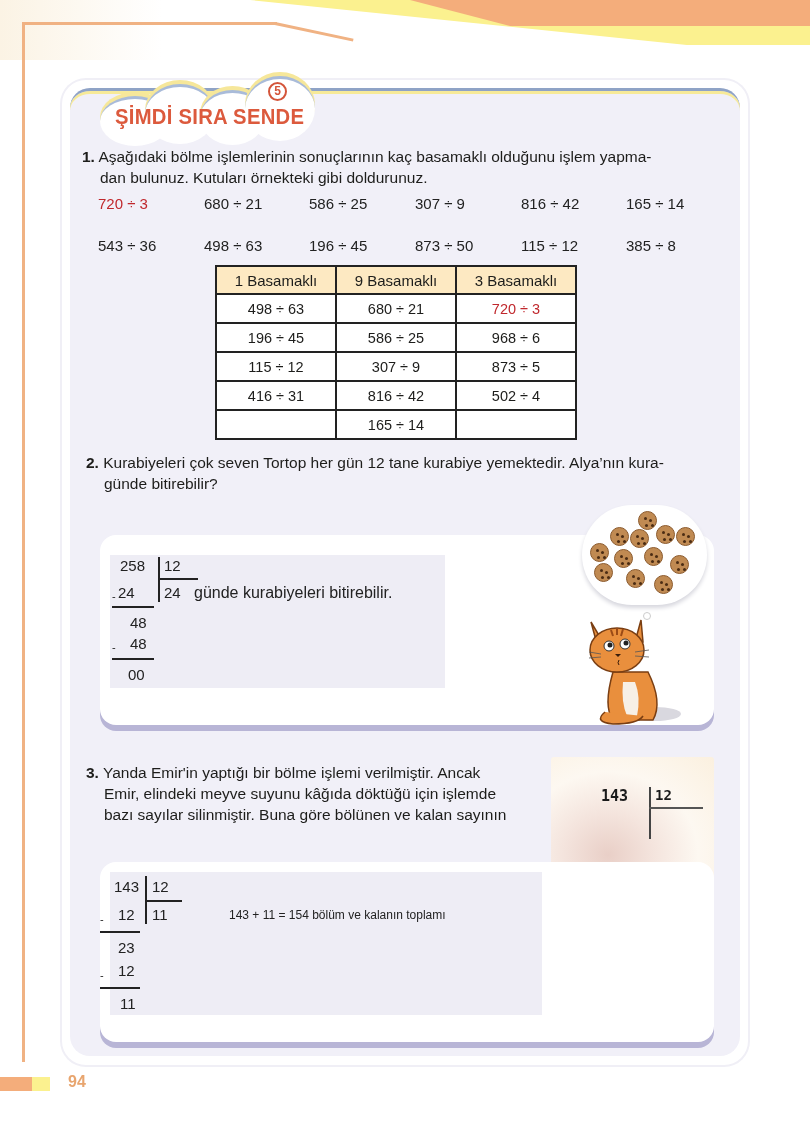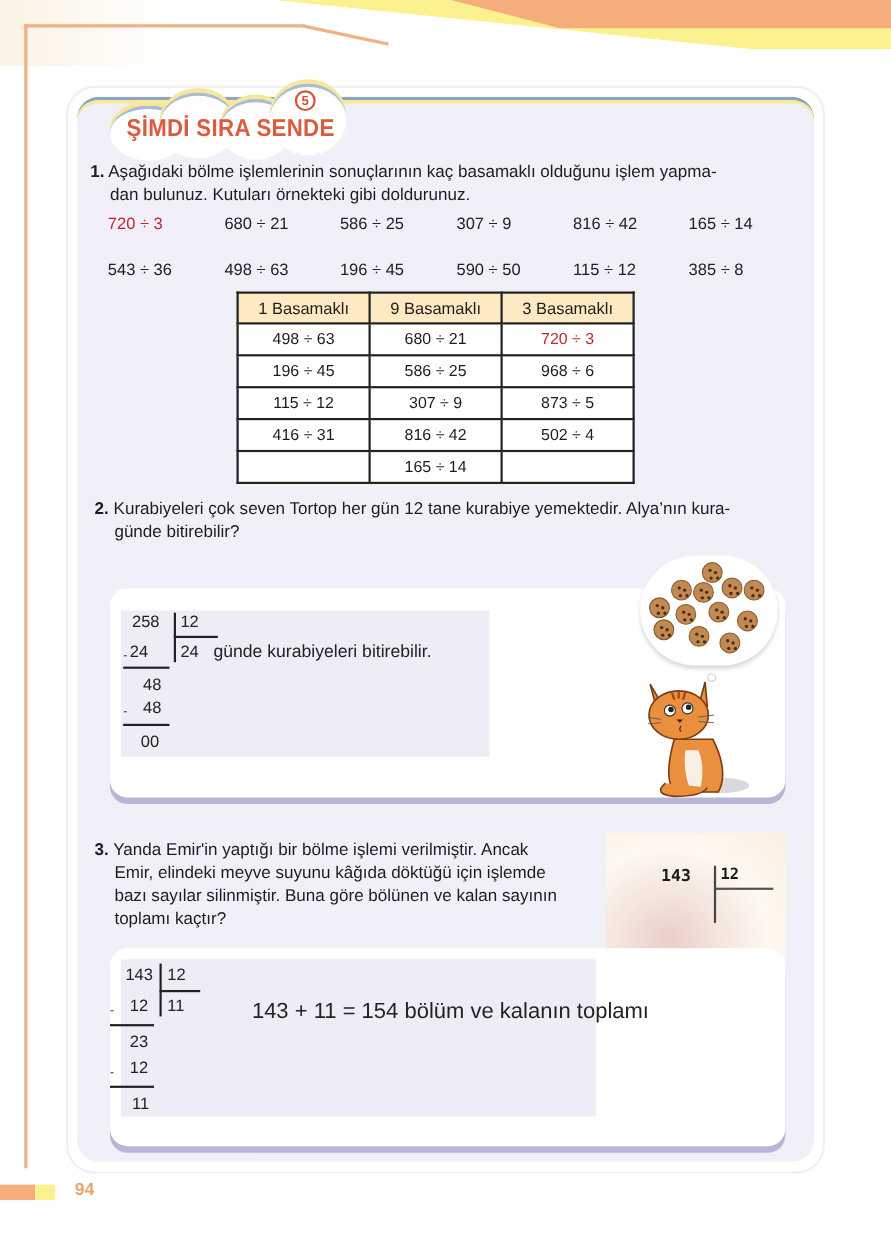--- a/index.html
+++ b/index.html
@@ -108,21 +108,21 @@
   <span class="op red" style="left:98px;top:195px;">720 ÷ 3</span>
   <span class="op" style="left:204px;top:195px;">680 ÷ 21</span>
   <span class="op" style="left:309px;top:195px;">586 ÷ 25</span>
   <span class="op" style="left:415px;top:195px;">307 ÷ 9</span>
   <span class="op" style="left:521px;top:195px;">816 ÷ 42</span>
   <span class="op" style="left:626px;top:195px;">165 ÷ 14</span>
 
   <span class="op" style="left:98px;top:237px;">543 ÷ 36</span>
   <span class="op" style="left:204px;top:237px;">498 ÷ 63</span>
   <span class="op" style="left:309px;top:237px;">196 ÷ 45</span>
-  <span class="op" style="left:415px;top:237px;">590 ÷ 50</span>
+  <span class="op" style="left:415px;top:237px;">873 ÷ 50</span>
   <span class="op" style="left:521px;top:237px;">115 ÷ 12</span>
   <span class="op" style="left:626px;top:237px;">385 ÷ 8</span>
 </div>
 
 <table class="basamak">
   <thead>
     <tr>
       <th>1 Basamaklı</th>
       <th>9 Basamaklı</th>
       <th>3 Basamaklı</th>
@@ -215,42 +215,41 @@
   <path d="M6 40 L18 42 M6 46 L18 45 M52 40 L66 38 M52 44 L66 45" stroke="#555" stroke-width="0.8"></path>
   <path d="M28 18 L30 24 M34 16 L34 23 M40 17 L38 24" stroke="#9a4a16" stroke-width="2"></path>
   <circle cx="64" cy="4" r="3.5" fill="#ffffff" stroke="#ccc"></circle>
 </svg>
 
 <div class="q-text" style="left:86px;top:762px;width:470px;">
   <span class="q-num">3.</span>
   <span>Yanda Emir'in yaptığı bir bölme işlemi verilmiştir. Ancak</span>
   <span class="indent">Emir, elindeki meyve suyunu kâğıda döktüğü için işlemde</span>
   <span class="indent">bazı sayılar silinmiştir. Buna göre bölünen ve kalan sayının</span>
-  <span class="indent">toplamı kaçtır?</span>
 </div>
 
 <div class="paper">
   <span class="paper-num" style="left:50px;top:30px;font-size:15px;">143</span>
   <div class="vline" style="left:98px;top:30px;height:52px;background:#444;"></div>
   <span class="paper-num" style="left:104px;top:30px;font-size:14px;">12</span>
   <div class="hline" style="left:98px;top:50px;width:54px;background:#555;"></div>
 </div>
 
 <div class="card" style="left:100px;top:862px;width:614px;height:180px;"></div>
 <div class="work" style="left:110px;top:872px;width:432px;height:143px;"></div>
 
 <div>
   <span class="lt" style="left:114px;top:878px;">143</span>
   <div class="vline" style="left:145px;top:876px;height:48px;"></div>
   <span class="lt" style="left:152px;top:878px;">12</span>
   <div class="hline" style="left:145px;top:900px;width:37px;"></div>
   <span class="lt" style="left:118px;top:906px;">12</span>
   <span class="lt" style="left:100px;top:913px;font-size:11px;">-</span>
   <span class="lt" style="left:152px;top:906px;">11</span>
-  <span class="lt" style="left:229px;top:908px;font-size:20px;">143 + 11 = 154 bölüm ve kalanın toplamı</span>
+  <span class="lt" style="left:229px;top:908px;font-size:12px;">143 + 11 = 154 bölüm ve kalanın toplamı</span>
   <div class="hline" style="left:100px;top:931px;width:40px;"></div>
   <span class="lt" style="left:118px;top:939px;">23</span>
   <span class="lt" style="left:118px;top:962px;">12</span>
   <span class="lt" style="left:100px;top:969px;font-size:11px;">-</span>
   <div class="hline" style="left:100px;top:987px;width:40px;"></div>
   <span class="lt" style="left:120px;top:995px;">11</span>
 </div>
 
 <div class="footer-bar1"></div>
 <div class="footer-bar2"></div>

